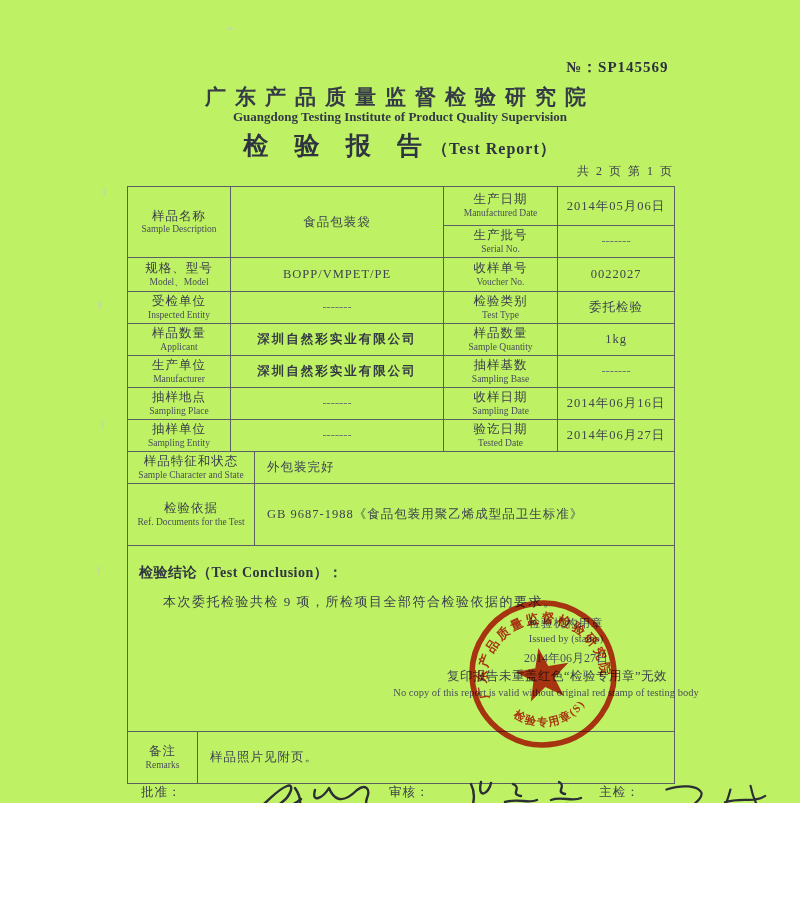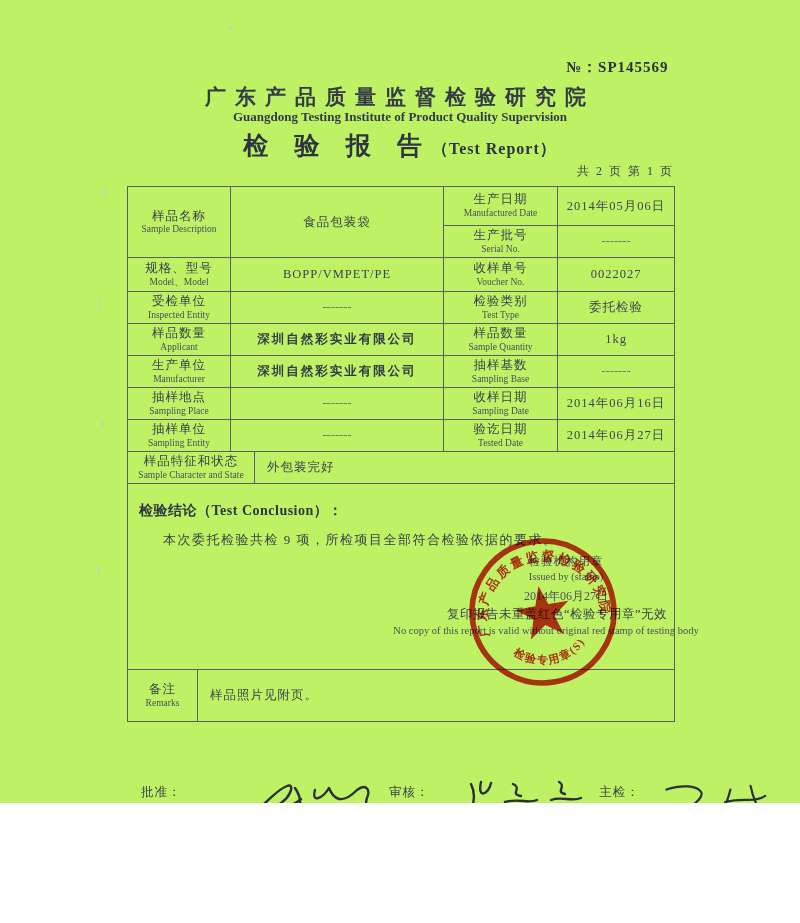--- a/index.html
+++ b/index.html
@@ -208,20 +208,27 @@
           <col style="width:127px">
           <col style="width:420px">
         </colgroup>
       <tbody>
           <tr style="height:32px">
         <td class="lbl">
           <div class="cn">样品特征和状态</div>
               <div class="en">Sample Character and State</div>
         </td>
         <td class="val left">外包装完好</td>
+      </tr>
+      <tr style="height:62px">
+        <td class="lbl">
+          <div class="cn">检验依据</div>
+              <div class="en">Ref. Documents for the Test</div>
+        </td>
+        <td class="val left">GB 9687-1988《食品包装用聚乙烯成型品卫生标准》</td>
       </tr>
     </tbody>
       </table>
 
     <table>
       <colgroup>
           <col style="width:547px">
         </colgroup>
       <tbody>
           <tr>

